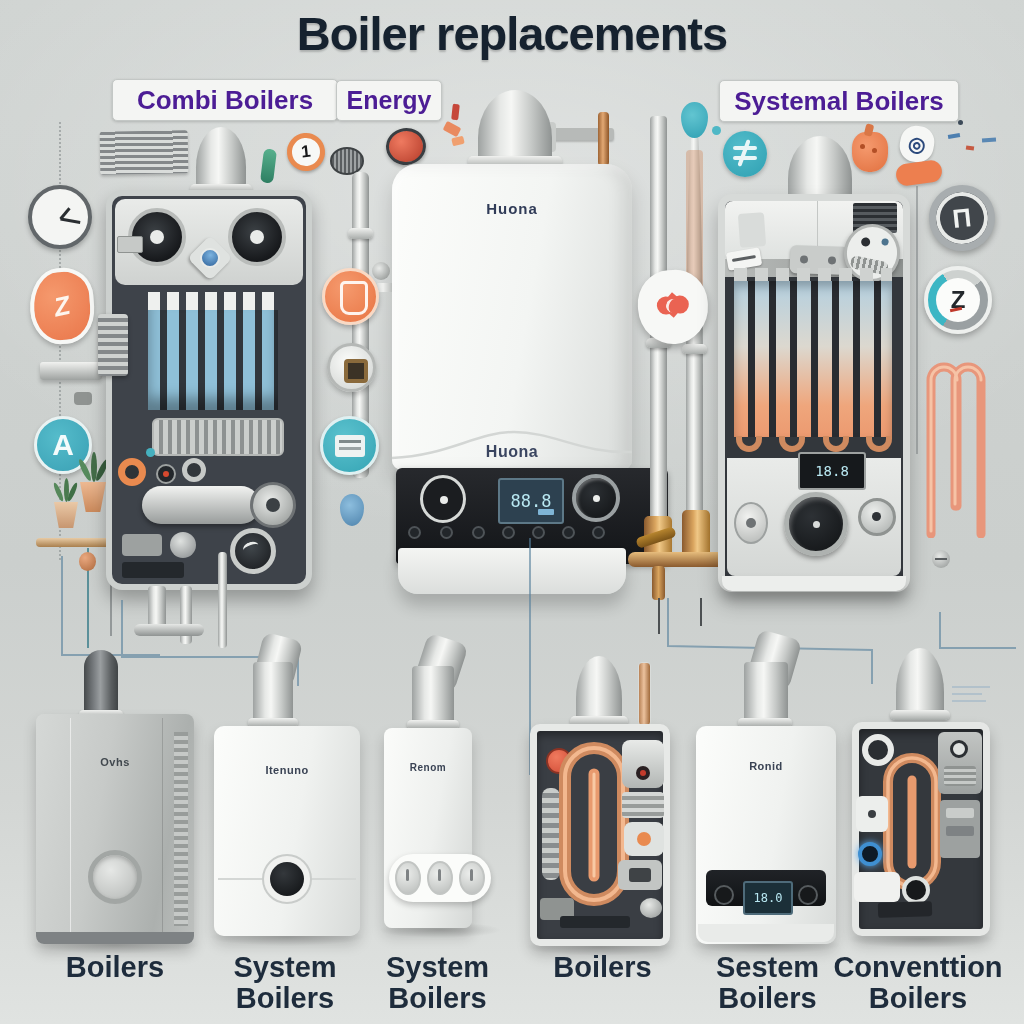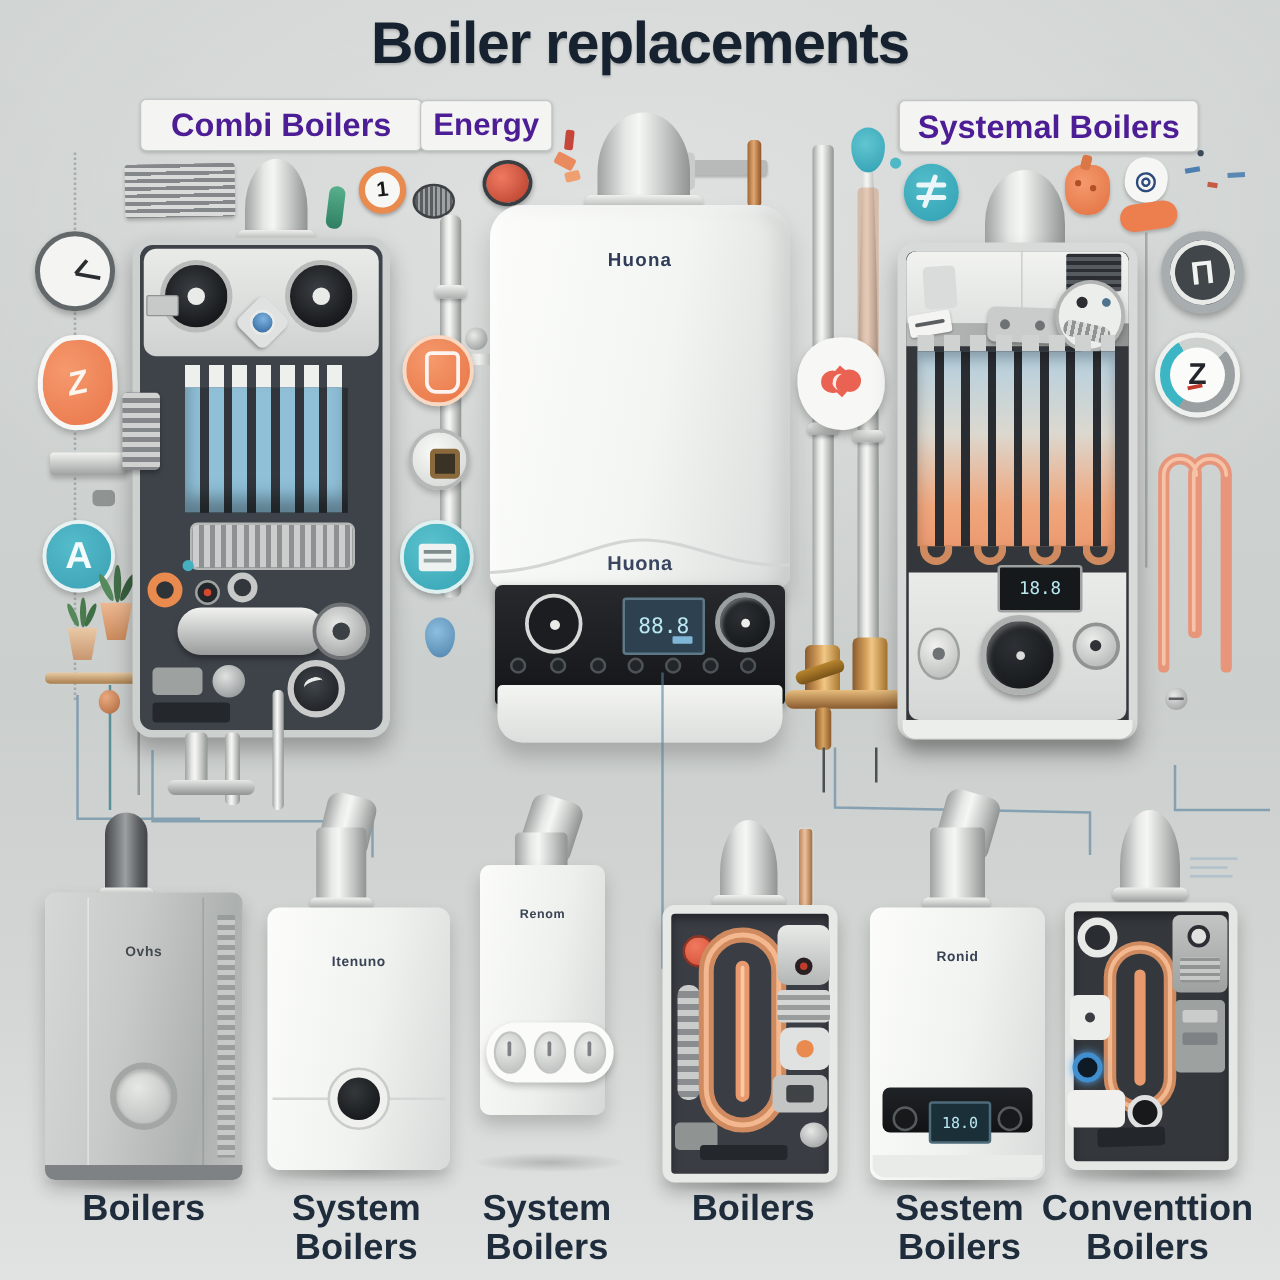--- a/index.html
+++ b/index.html
@@ -162,21 +162,21 @@
 
   <div class="abs" style="left:392px;top:164px;width:240px;height:306px;border-radius:26px 26px 10px 10px;
        background:linear-gradient(100deg,#fcfdfb 0%,#f3f5f3 55%,#d9dcda 100%);
        box-shadow:inset -10px 0 16px rgba(0,0,0,.08), inset 4px 4px 8px rgba(255,255,255,.6), 0 12px 20px rgba(0,0,0,.16);"></div>
   <div class="abs brand" style="left:392px;top:200px;width:240px;font-size:15px;letter-spacing:1px;color:#313c58;">Huona</div>
   <svg class="abs" style="left:392px;top:424px;" width="240" height="42" viewBox="0 0 240 42">
     <path d="M0,34 C55,32 85,8 122,8 C162,8 190,30 240,28" fill="none" stroke="#d3d6d4" stroke-width="2.5"></path>
   </svg>
   <div class="abs brand" style="left:392px;top:443px;width:240px;font-size:16px;color:#3a4560;">Huona</div>
 
-  <div class="abs" style="left:396px;top:468px;width:232px;height:96px;border-radius:6px 6px 4px 4px;background:linear-gradient(180deg,#27292d,#131518);box-shadow:0 3px 6px rgba(0,0,0,.3);">
+  <div class="abs" style="left:396px;top:468px;width:232px;height:96px;border-radius:6px 6px 4px 4px;background:linear-gradient(180deg,#27292d,#131518);box-shadow:0 3px 6px rgba(0,0,0,.3);padding-left:40px;">
     <div class="abs circle" style="left:24px;top:7px;width:46px;height:48px;border:3px solid #d6d9d7;box-sizing:border-box;background:#1b1d20;">
       <div class="abs circle" style="left:17px;top:18px;width:8px;height:8px;background:#e9ebe9;"></div>
     </div>
     <div class="abs lcd" style="left:102px;top:10px;width:62px;height:42px;font-size:17px;">
       <span>88.8</span>
       <div class="abs" style="left:38px;top:29px;width:16px;height:6px;background:#7fb5d6;border-radius:1px;"></div>
     </div>
     <div class="abs circle" style="left:176px;top:6px;width:48px;height:48px;border:4px solid #9aa0a2;box-sizing:border-box;background:radial-gradient(circle at 42% 36%,#2c3034,#101214);box-shadow:inset 2px 2px 3px rgba(255,255,255,.3);">
       <div class="abs circle" style="left:17px;top:17px;width:7px;height:7px;background:#eceeec;"></div>
     </div>
@@ -334,21 +334,21 @@
     <div class="abs" style="left:4px;top:152px;width:138px;height:2px;background:#d4d7d5;"></div>
     <div class="abs brand" style="top:38px;font-size:11px;">Itenuno</div>
     <div class="abs circle" style="left:48px;top:128px;width:50px;height:50px;background:#f0f1ef;border:2px solid #c9ccca;box-sizing:border-box;">
       <div class="abs circle" style="left:6px;top:6px;width:34px;height:34px;background:radial-gradient(circle at 40% 34%,#34383c,#0e1012);"></div>
     </div>
   </div>
 
   <div class="abs cyl" style="left:420px;top:638px;width:42px;height:50px;border-radius:10px;transform:rotate(18deg);"></div>
   <div class="abs cyl" style="left:412px;top:666px;width:42px;height:62px;border-radius:4px;"></div>
   <div class="abs collar" style="left:407px;top:720px;width:52px;height:9px;"></div>
-  <div class="abs" style="left:384px;top:692px;width:100px;height:200px;border-radius:8px;background:linear-gradient(100deg,#fbfcfa 0%,#eef0ee 55%,#d5d8d6 100%);box-shadow:0 8px 14px rgba(0,0,0,.18);">
+  <div class="abs" style="left:384px;top:728px;width:88px;height:200px;border-radius:8px;background:linear-gradient(100deg,#fbfcfa 0%,#eef0ee 55%,#d5d8d6 100%);box-shadow:0 8px 14px rgba(0,0,0,.18);">
     <div class="abs brand" style="top:34px;font-size:10px;">Renom</div>
     <div class="abs" style="left:5px;top:126px;width:102px;height:48px;background:#fbfcfa;border-radius:24px;box-shadow:0 3px 6px rgba(0,0,0,.22);display:flex;align-items:center;justify-content:space-evenly;">
       <div class="dialoval"></div>
       <div class="dialoval"></div>
       <div class="dialoval"></div>
     </div>
   </div>
 
   <div class="abs cyl dome" style="left:576px;top:656px;width:46px;height:66px;"></div>
   <div class="abs collar" style="left:570px;top:716px;width:58px;height:10px;"></div>

